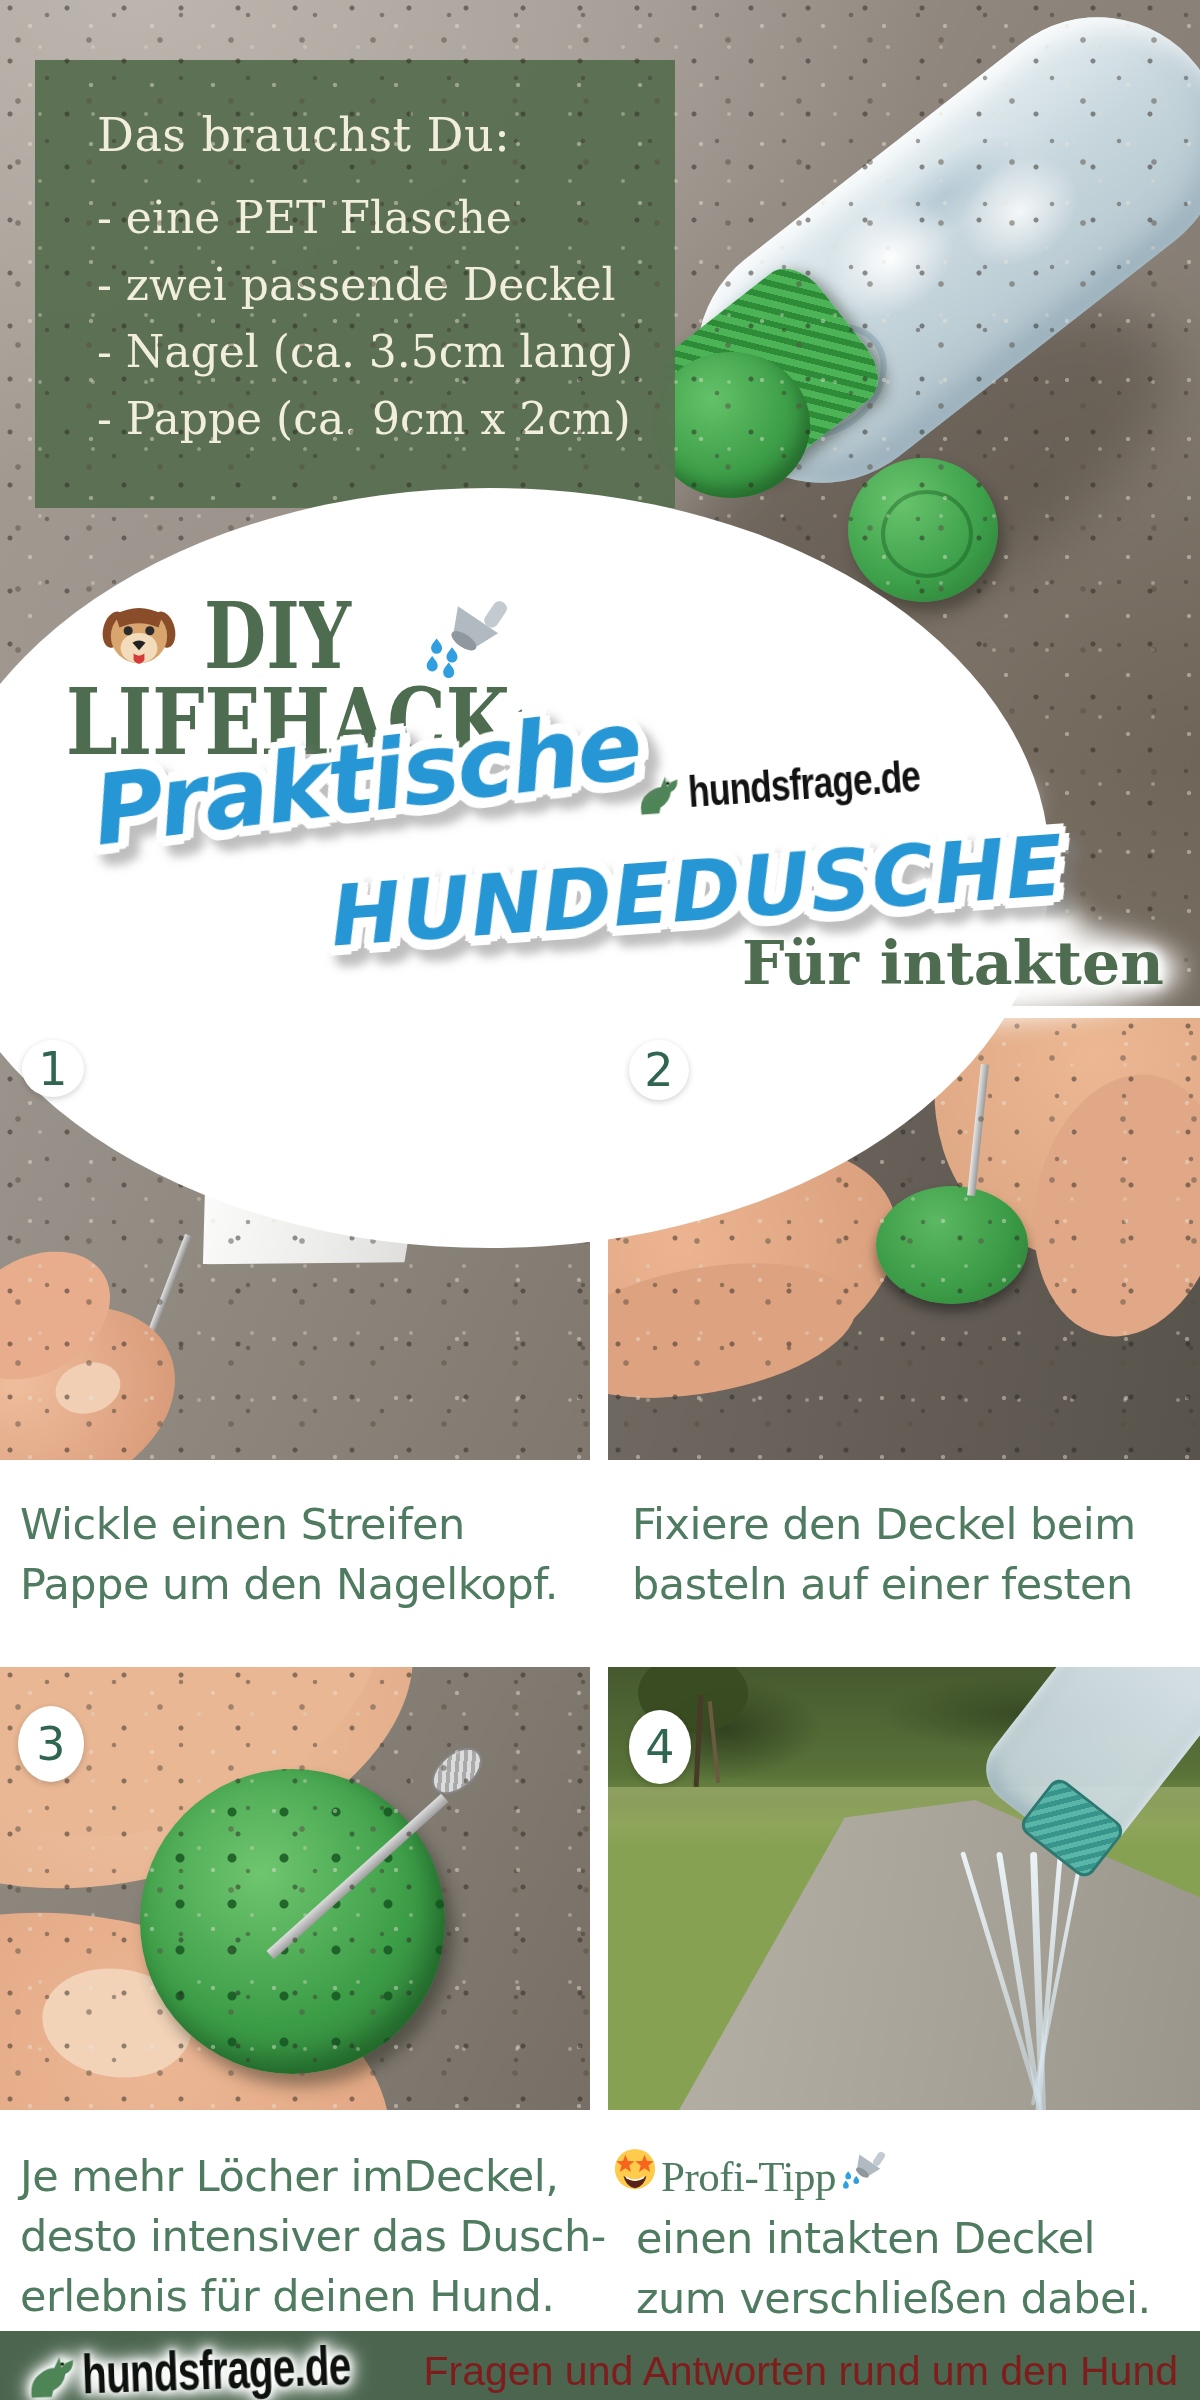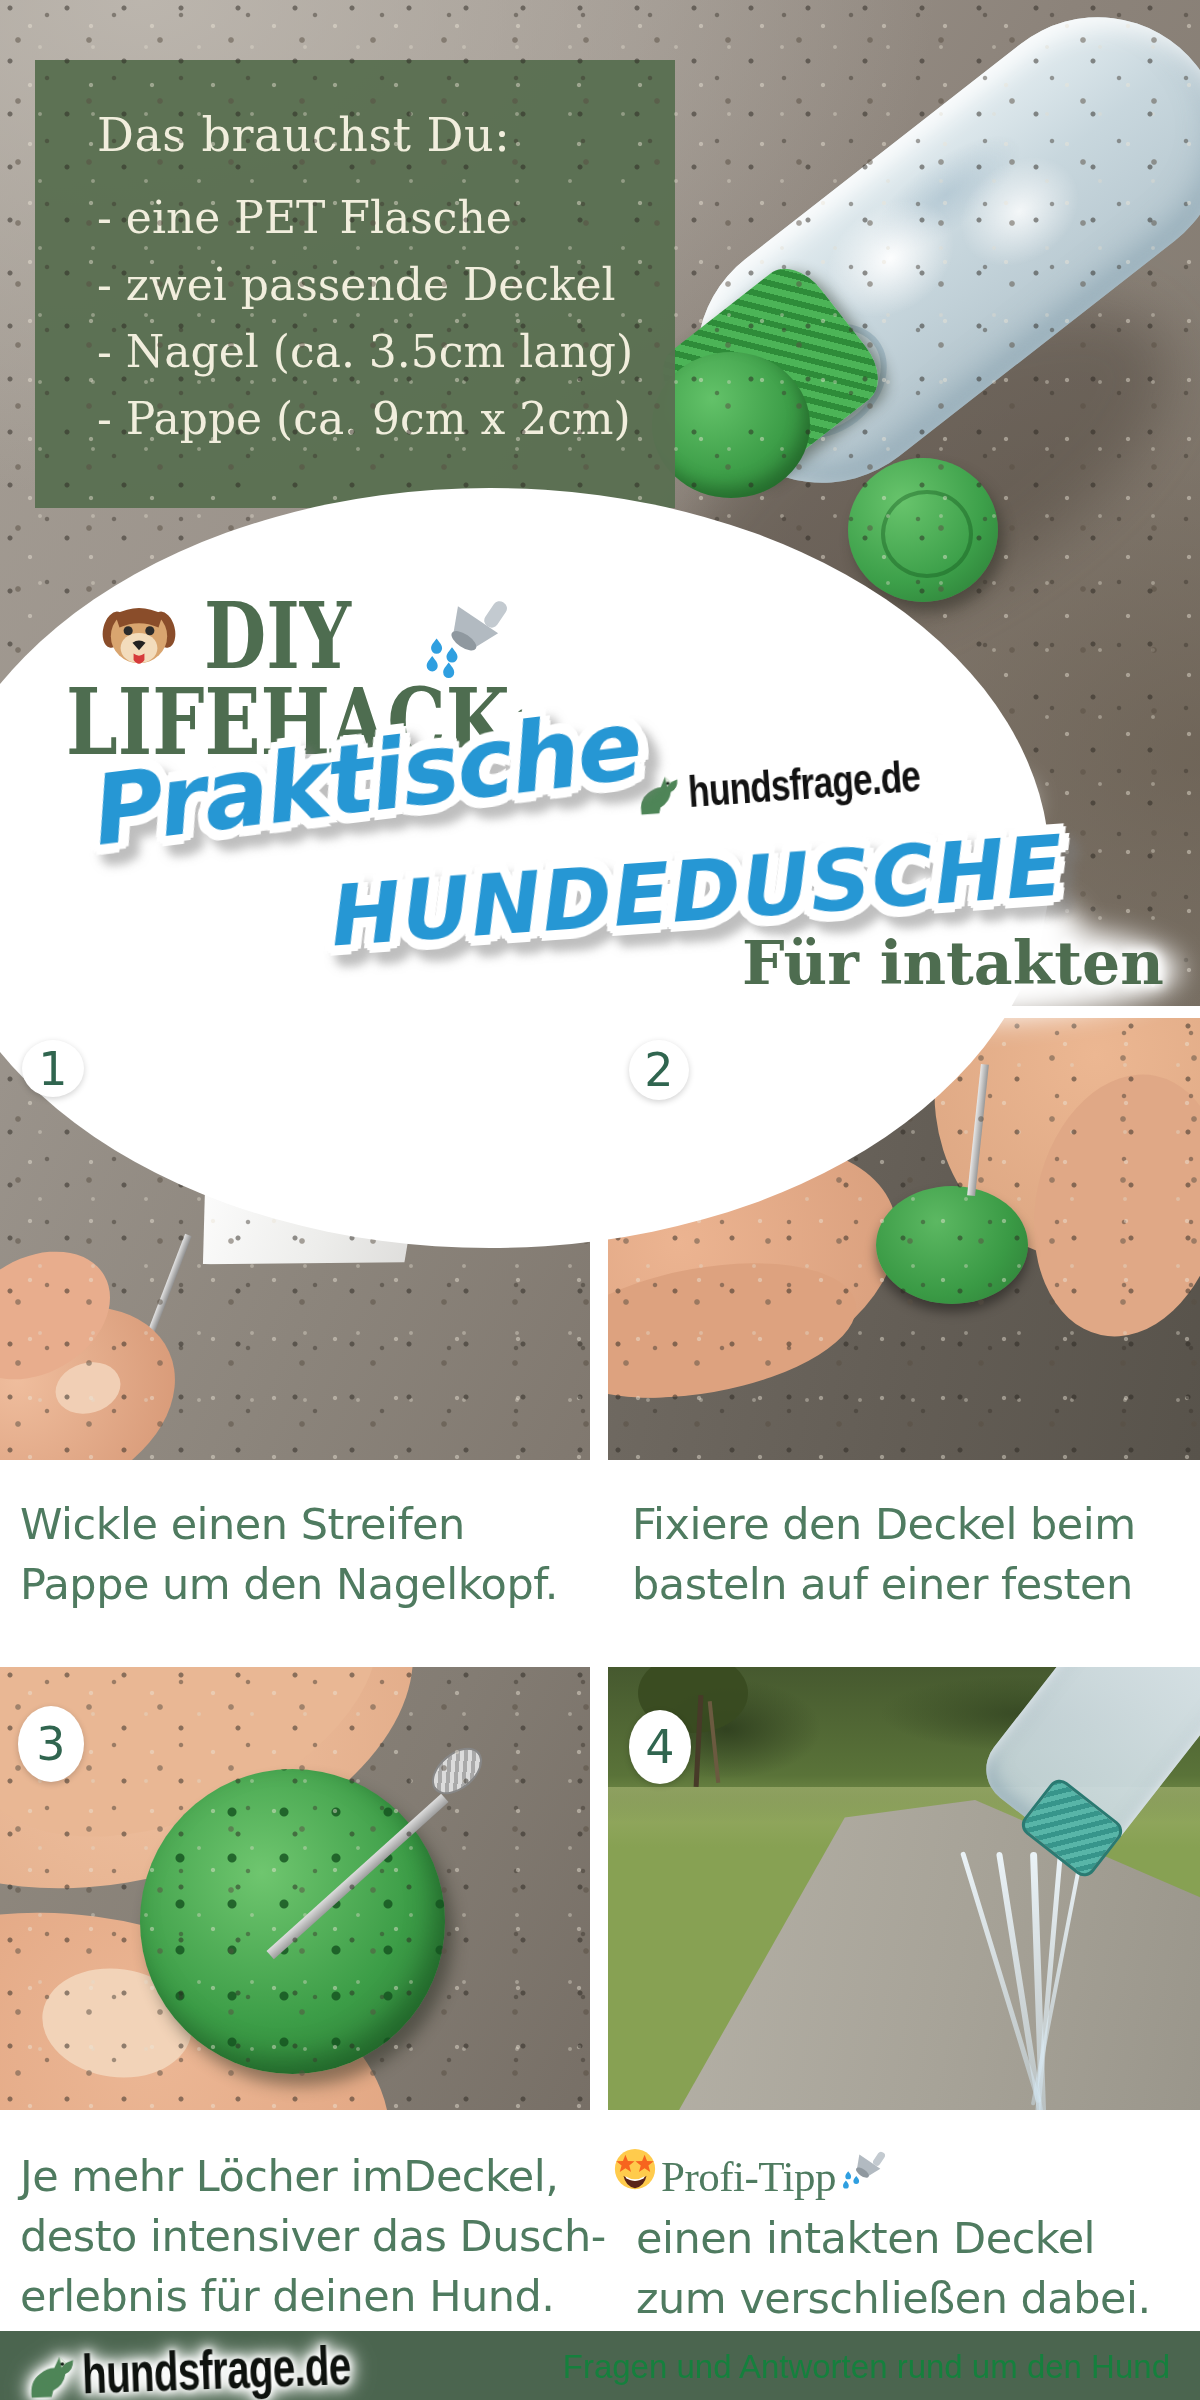--- a/index.html
+++ b/index.html
@@ -174,21 +174,21 @@
   .cap4-line1{display:flex;align-items:center;gap:3px;font-family:Liberation Serif, serif;}
   .emoji{display:inline-block;vertical-align:middle;}
 
   
   .footer{position:absolute;left:0;top:2331px;width:1200px;height:69px;background:#4b654f;}
   .footer-logo{position:absolute;left:20px;top:2336px;display:flex;align-items:center;gap:4px;
     transform:rotate(-2deg);z-index:8;
     filter:drop-shadow(0 0 3px #fff) drop-shadow(0 0 6px #fff) drop-shadow(0 0 9px #fff);}
   .footer-logo .brand-text{font-family:"Liberation Sans",sans-serif;font-weight:bold;color:#0e120e;
     font-size:56px;transform:scaleX(.72);transform-origin:left center;letter-spacing:-1px;}
-  .tagline{position:absolute;right:30px;top:2348px;color:#15803d;font-size:33px;
+  .tagline{position:absolute;right:22px;top:2348px;color:#7f1d1d;font-size:41px;
     font-family:"Liberation Sans",sans-serif;}
 </style>
 </head>
 <body>
 
 <section class="hero speckle">
   <div class="abs bottle-shadow"></div>
   <div class="abs bottle-body"></div>
   <div class="abs bottle-crinkle"></div>
   <div class="abs bottle-ring"></div>

